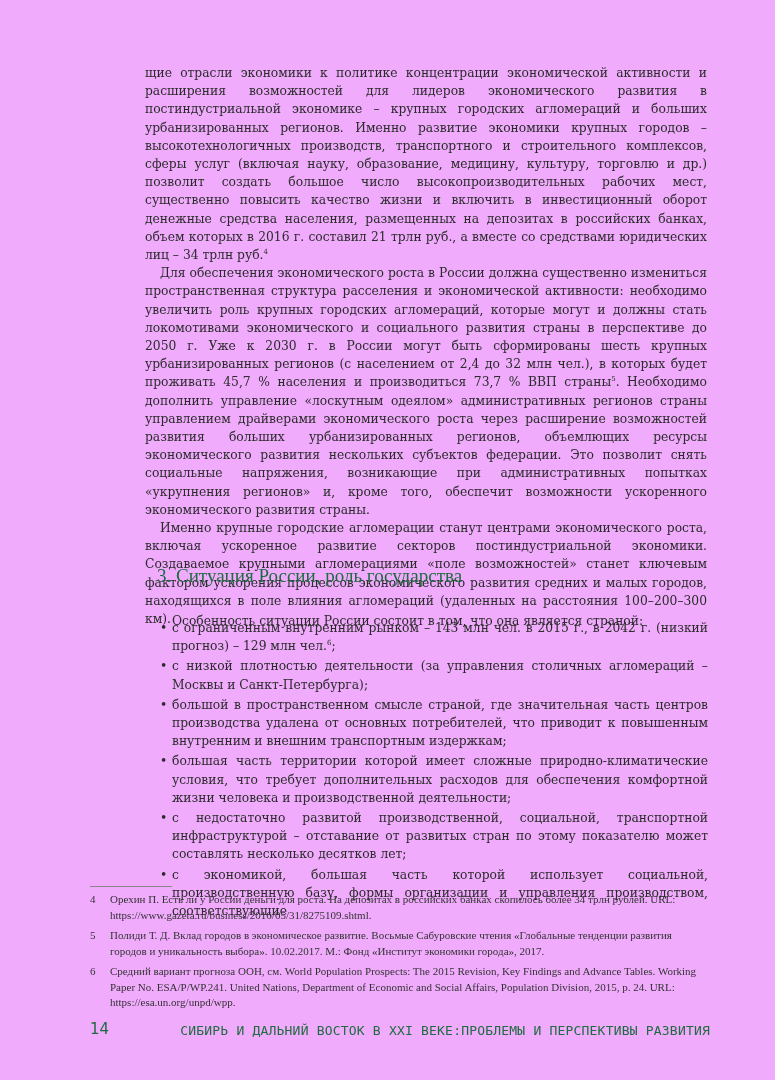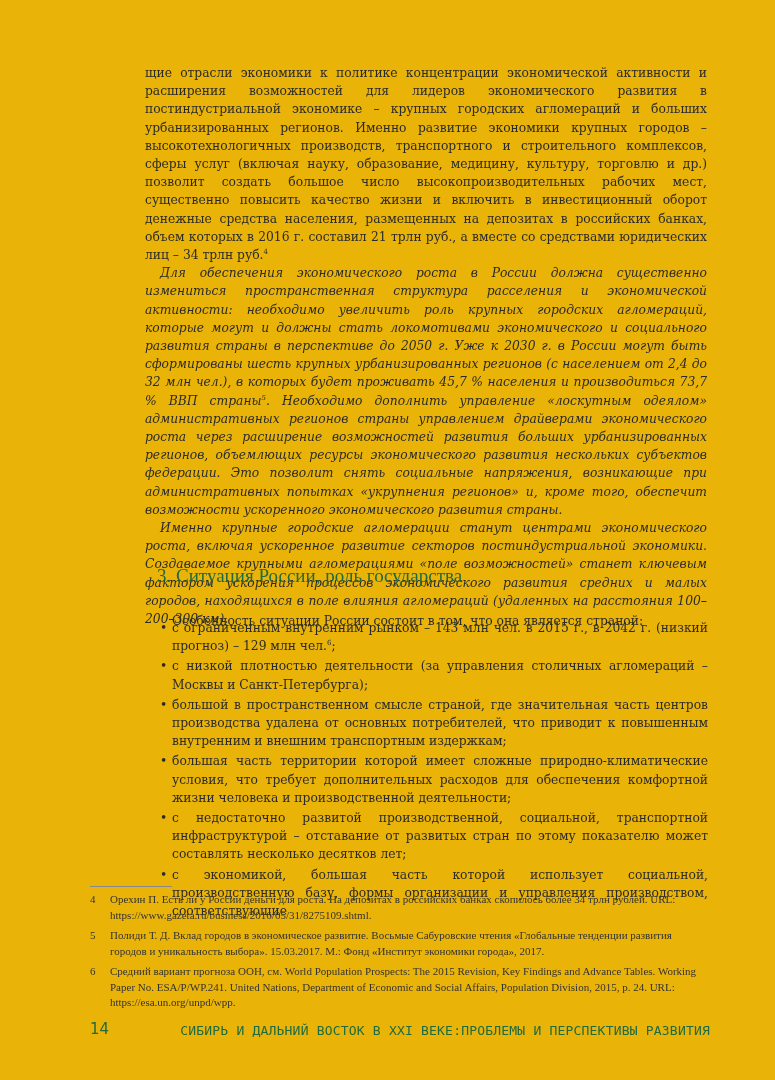--- a/index.html
+++ b/index.html
@@ -1,24 +1,24 @@
 <!DOCTYPE html>
 <html><head>
 <meta charset="utf-8">
 <style>
   html, body { margin: 0; padding: 0; background: #ffffff; }
   body { width: 775px; height: 1080px; position: relative; overflow: hidden; }
-  .page { position: absolute; left: 0; top: 0; width: 775px; height: 1080px; background: #eab308; }
+  .page { position: absolute; left: 0; top: 0; width: 775px; height: 1080px; background: #f0abfc; }
   .body-text {
     position: absolute; left: 145px; top: 64px; width: 562px;
     font-family: "DejaVu Serif", serif; font-size: 12.3px; line-height: 18.2px;
     color: #2b2b2b; text-align: justify;
   }
   .body-text p { margin: 0; text-indent: 0; }
-  .body-text p.indent { text-indent: 15px; font-style: italic; }
+  .body-text p.indent { text-indent: 15px; }
   sup { font-size: 7px; line-height: 0; vertical-align: super; }
   .section-heading {
     position: absolute; left: 145px; top: 553px; width: 562px;
     font-family: Liberation Serif, serif; font-size: 19px; color: #1f6b3f; margin: 12px; font-weight: normal;
   }
   .intro { position: absolute; left: 145px; top: 600px; width: 562px;
     font-family: "DejaVu Serif", serif; font-size: 12.3px; line-height: 18.2px; color: #2b2b2b; text-indent: 15px; margin:12px; }
   ul.bullets { position: absolute; left: 160px; top: 619px; width: 548px; margin: 0; padding: 0; list-style: none;
     font-family: "DejaVu Serif", serif; font-size: 12.3px; line-height: 18.2px; color: #2b2b2b; text-align: justify; }
   ul.bullets li { position: relative; padding-left: 12px; margin-bottom: 2px; }
@@ -53,21 +53,21 @@
     <li><span class="dot">•</span><span>большой в пространственном смысле страной, где значительная часть центров производства удалена от основных потребителей, что приводит к повышенным внутренним и внешним транспортным издержкам;</span></li>
     <li><span class="dot">•</span><span>большая часть территории которой имеет сложные природно-климатические условия, что требует дополнительных расходов для обеспечения комфортной жизни человека и производственной деятельности;</span></li>
     <li><span class="dot">•</span><span>с недостаточно развитой производственной, социальной, транспортной инфраструктурой – отставание от развитых стран по этому показателю может составлять несколько десятков лет;</span></li>
     <li><span class="dot">•</span><span>с экономикой, большая часть которой использует социальной, производственную базу, формы организации и управления производством, соответствующие</span></li>
   </ul>
 
   <div class="fn-rule"></div>
 
   <div class="footnotes">
     <div class="fn"><span class="num">4</span><span>Орехин П. Есть ли у России деньги для роста. На депозитах в российских банках скопилось более 34 трлн рублей. URL:  https://www.gazeta.ru/business/2016/05/31/8275109.shtml.</span></div>
-    <div class="fn"><span class="num">5</span><span>Полиди Т. Д. Вклад городов в экономическое развитие. Восьмые Сабуровские чтения «Глобальные тенденции развития городов и уникальность выбора». 15.03.2017. М.: Фонд «Институт экономики города», 2017.</span></div>
+    <div class="fn"><span class="num">5</span><span>Полиди Т. Д. Вклад городов в экономическое развитие. Восьмые Сабуровские чтения «Глобальные тенденции развития городов и уникальность выбора». 10.02.2017. М.: Фонд «Институт экономики города», 2017.</span></div>
     <div class="fn"><span class="num">6</span><span>Средний вариант прогноза ООН, см. World Population Prospects: The 2015 Revision, Key Findings and Advance Tables. Working Paper No. ESA/P/WP.241. United Nations, Department of Economic and Social Affairs, Population Division, 2015, p. 24. URL: https://esa.un.org/unpd/wpp.</span></div>
   </div>
 
   <div class="footer">
     <span class="page-number">14</span>
     <span class="running-title">СИБИРЬ И ДАЛЬНИЙ ВОСТОК В XXI ВЕКЕ:ПРОБЛЕМЫ И ПЕРСПЕКТИВЫ РАЗВИТИЯ</span>
   </div>
 
 </div>
 

